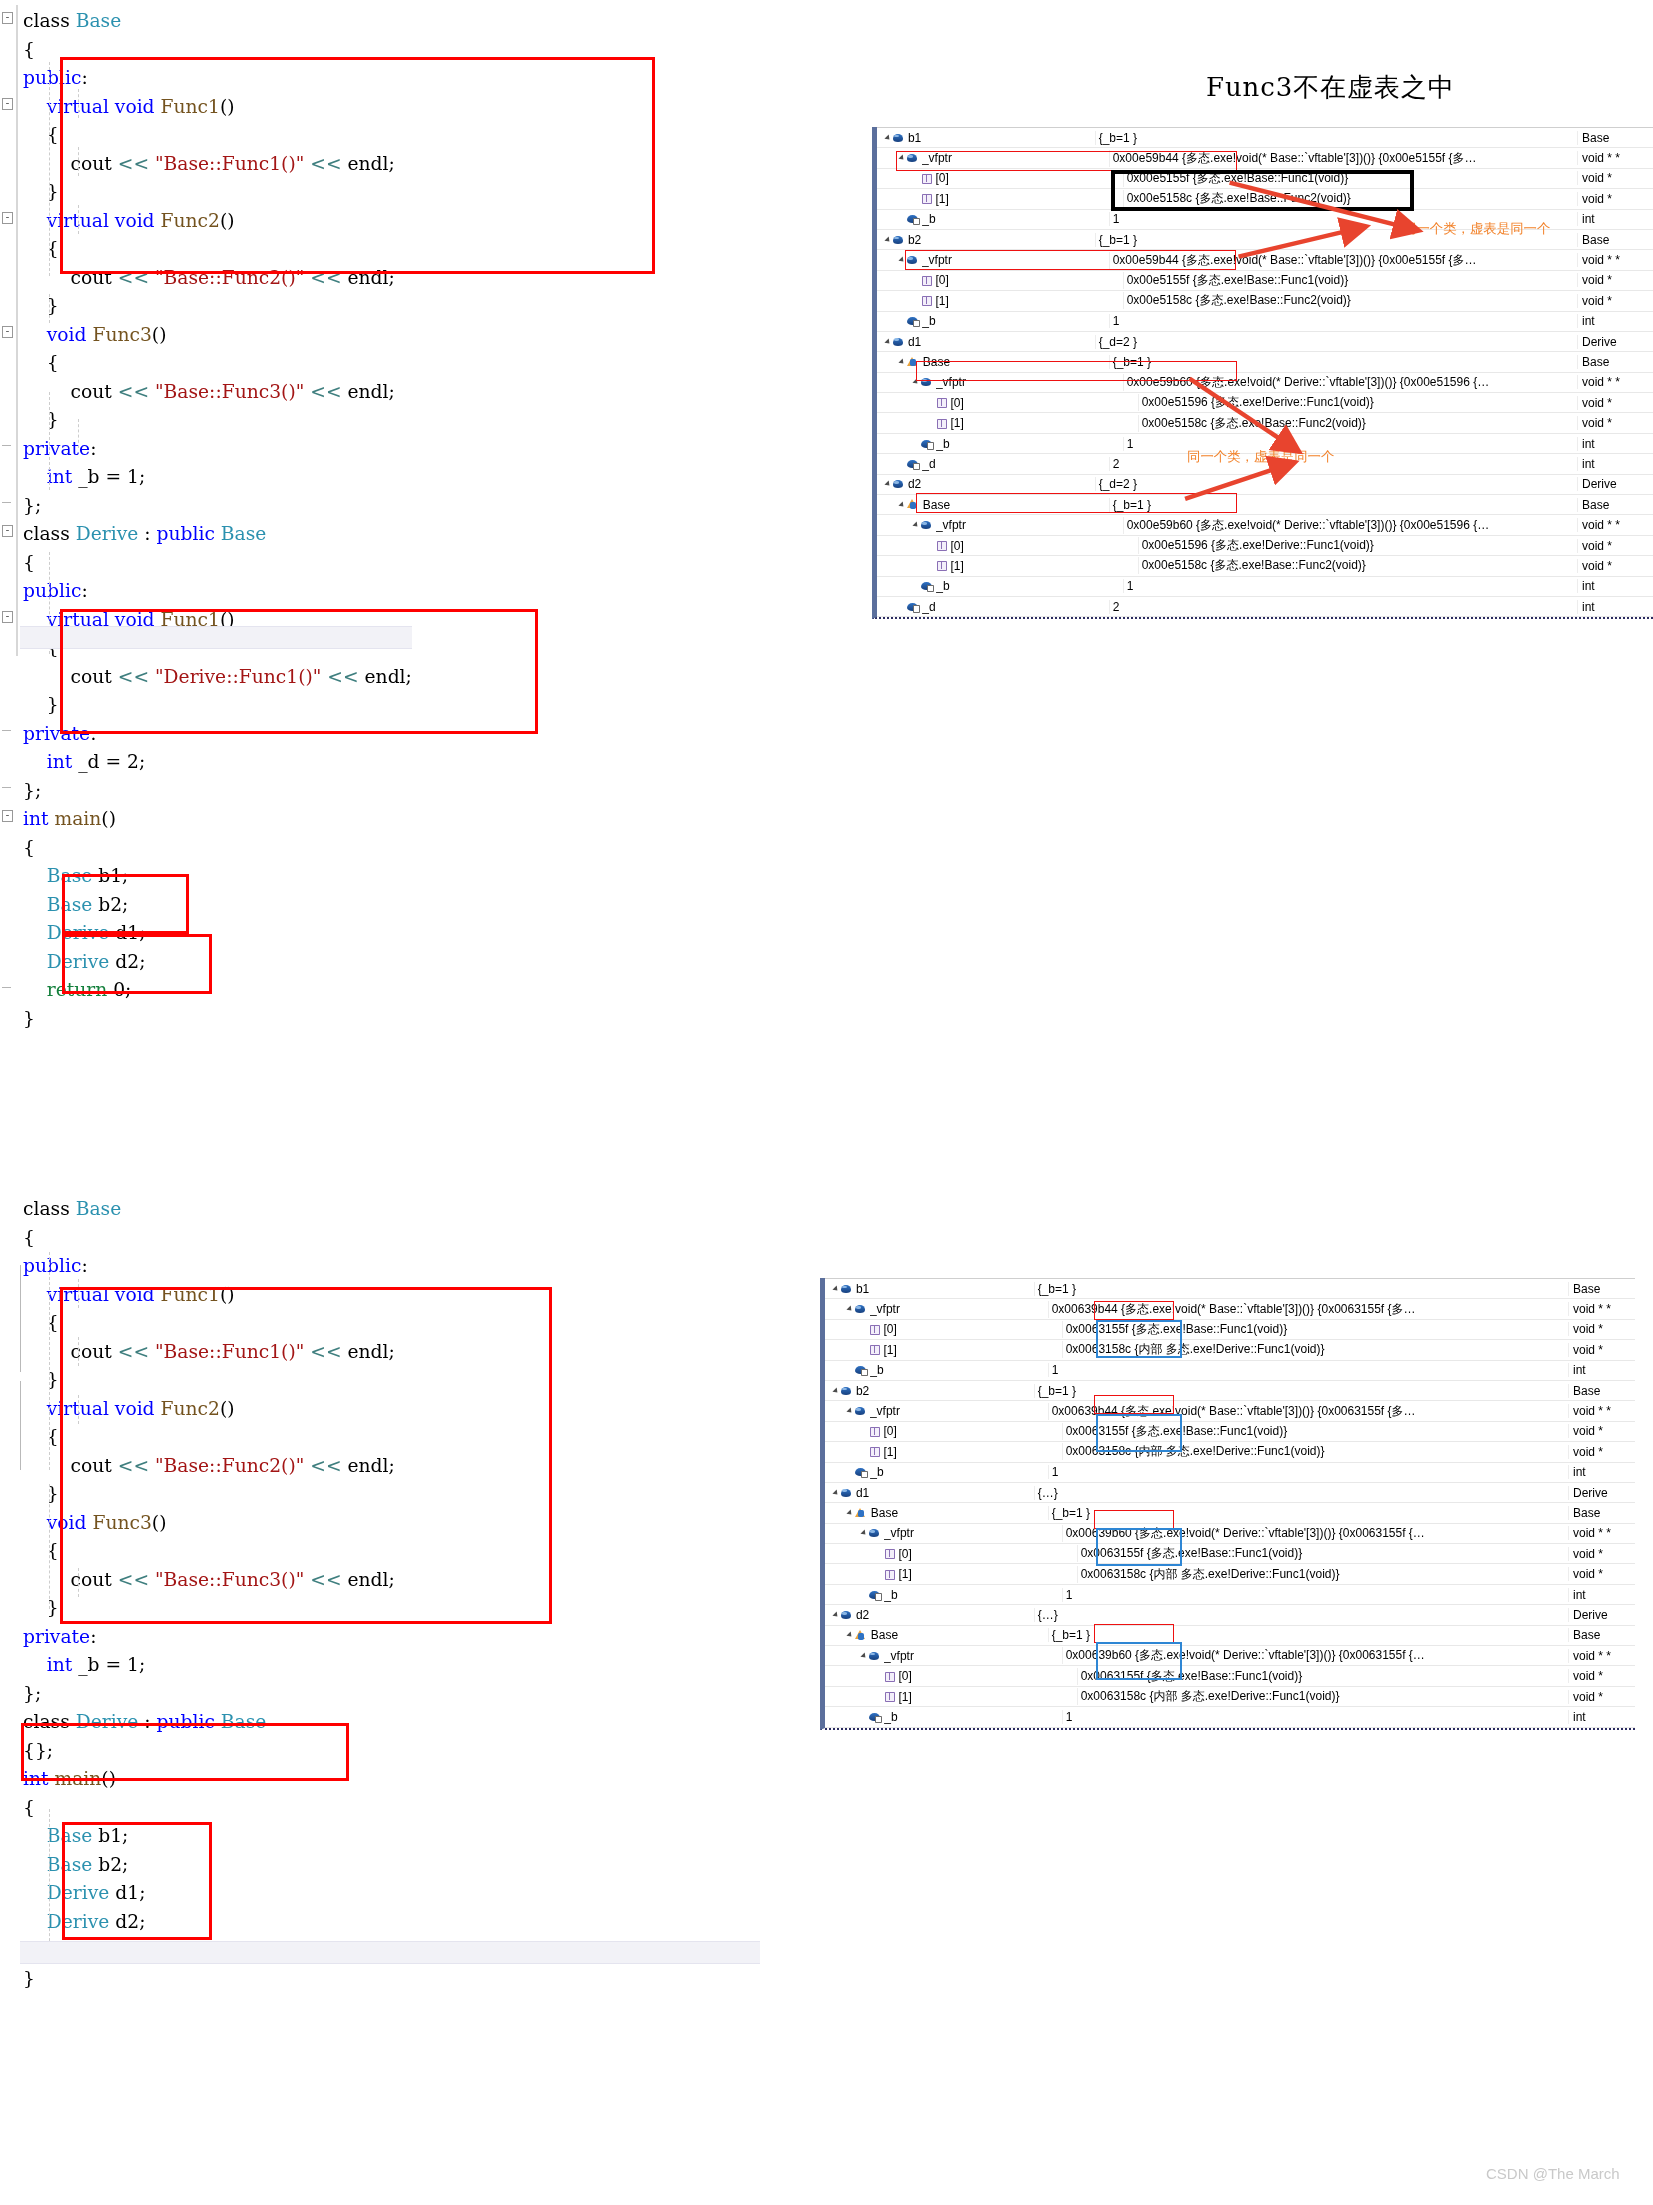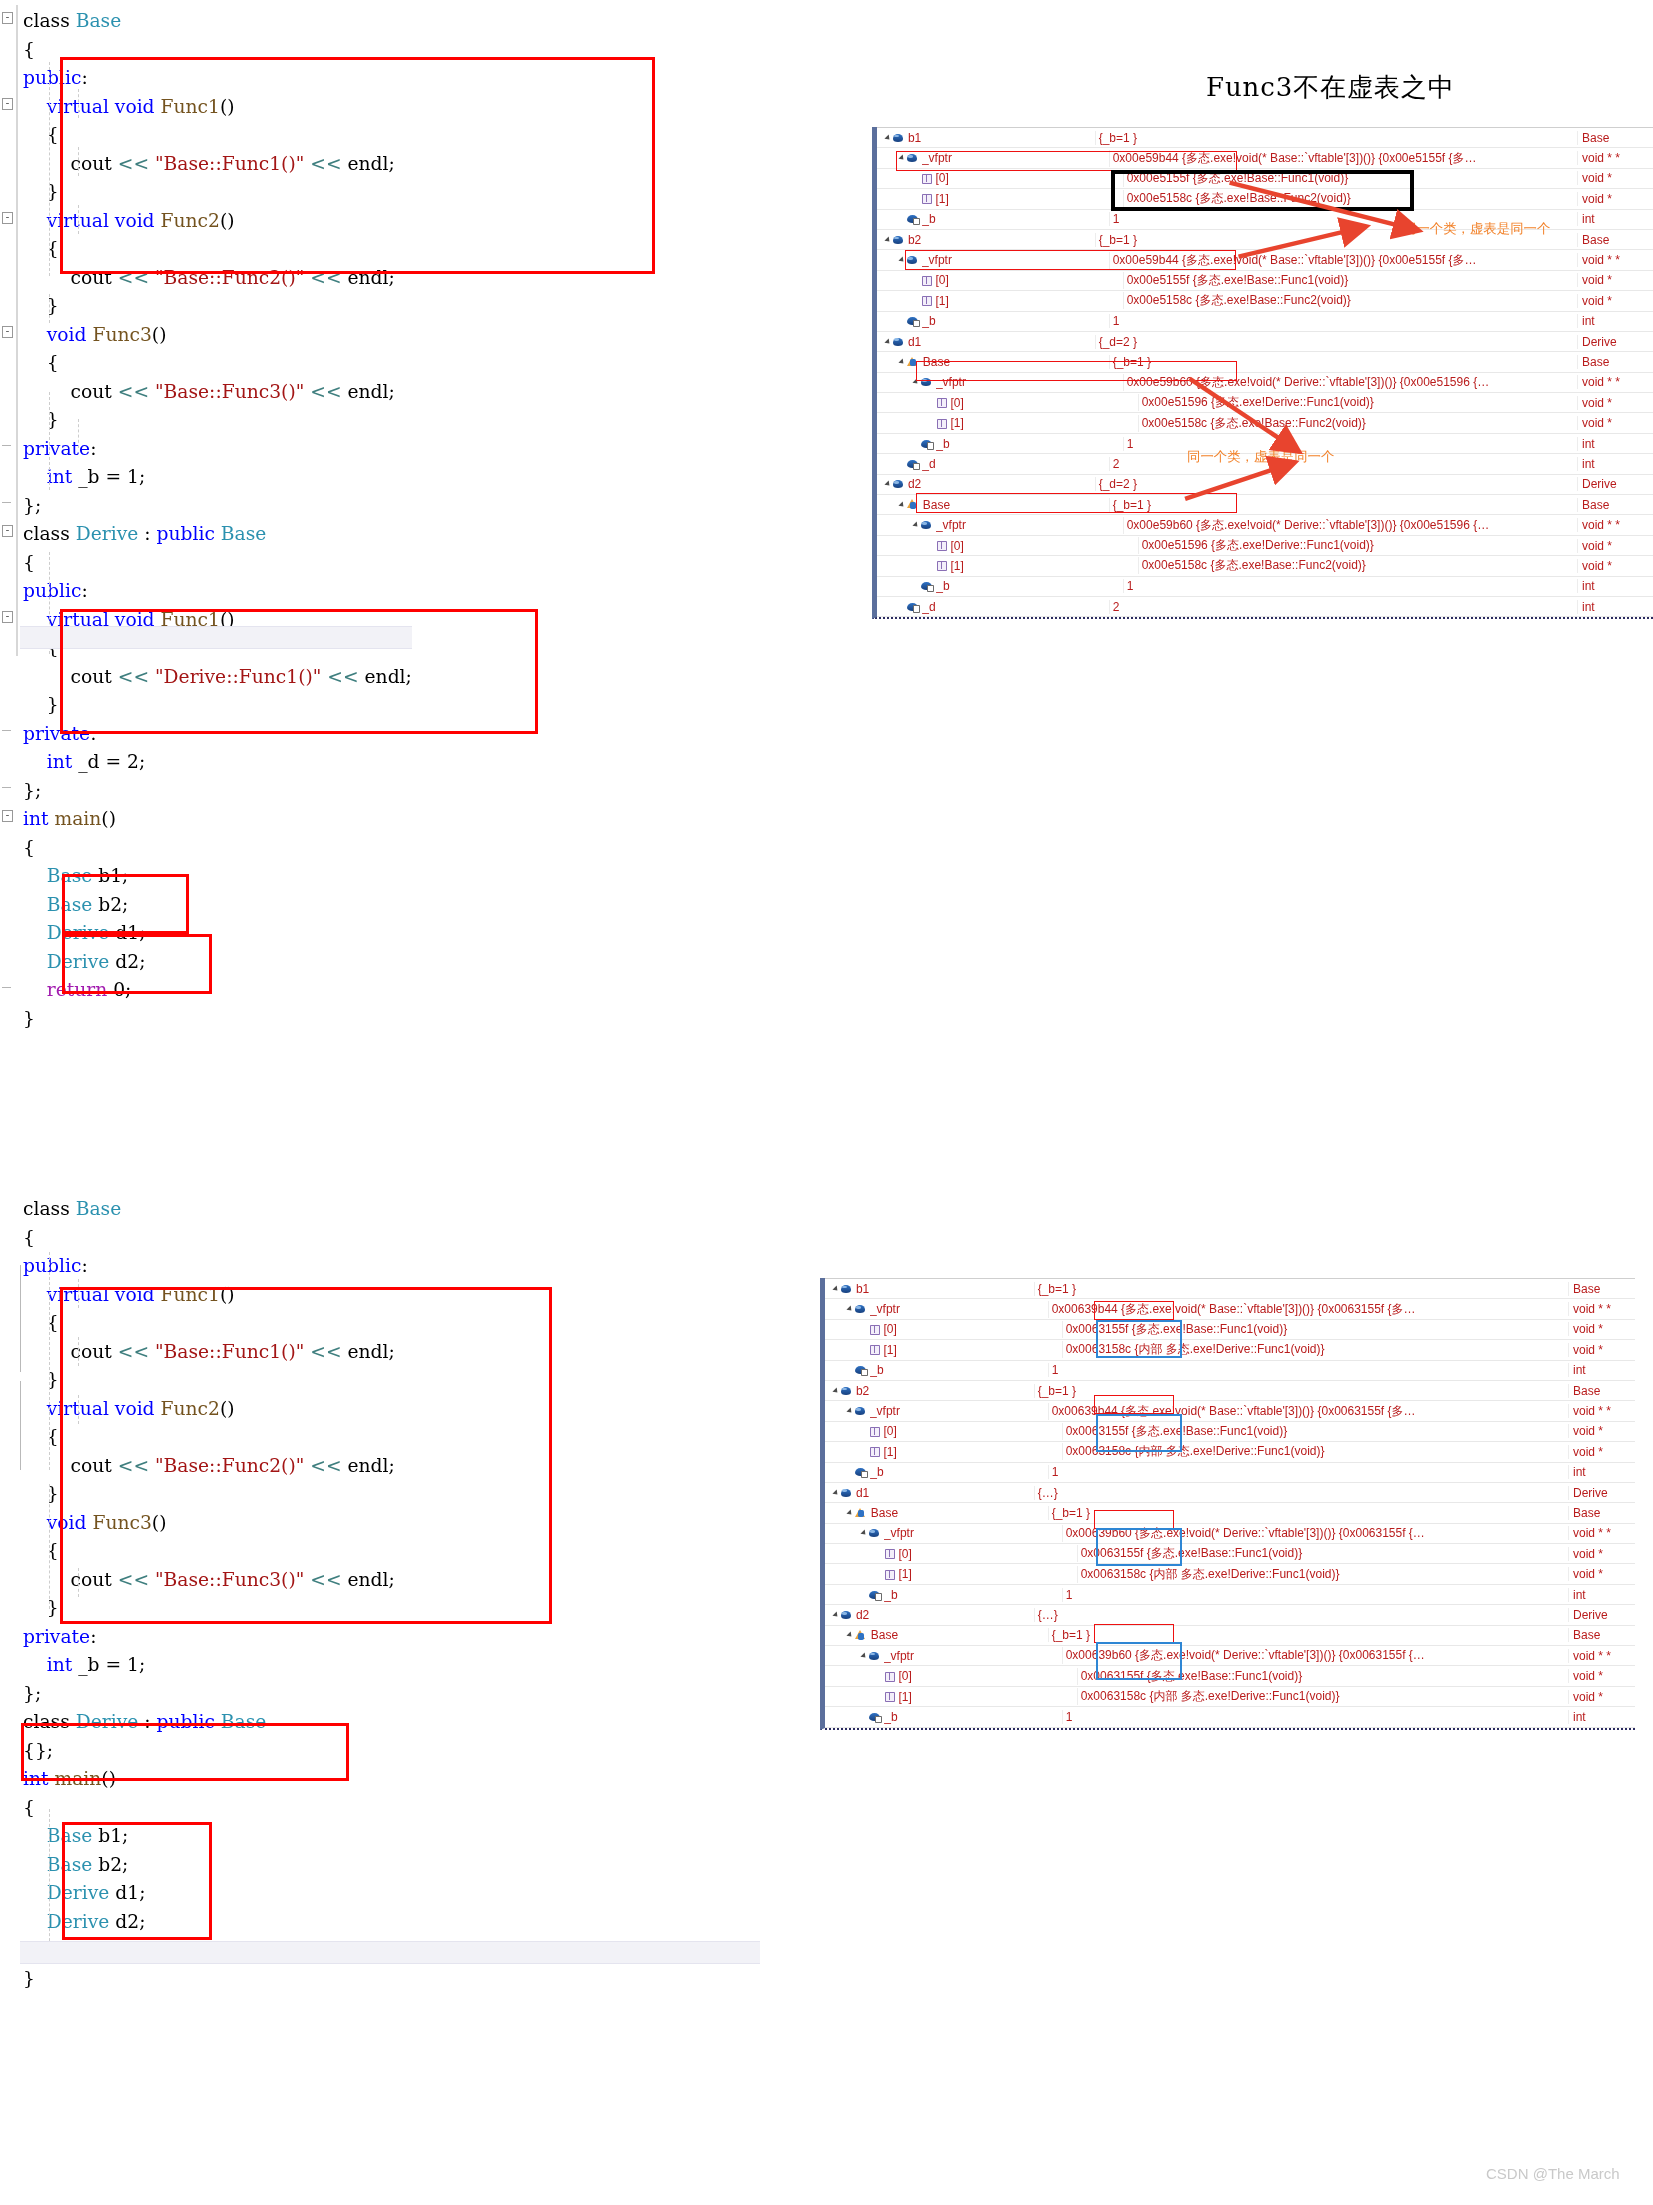--- a/index.html
+++ b/index.html
@@ -14,21 +14,21 @@
   .code{
     font-family:"DejaVu Serif","Liberation Serif",serif;
     font-size:18.7px;line-height:28.5px;white-space:pre;color:#000;
   }
   .code .ln{position:relative;height:28.5px;}
   .kw{color:#0000ff;}
   .type{color:#2b91af;}
   .fn{color:#74531f;}
   .str{color:#a31515;}
   .op{color:#3f7f7f;}
-  .pp{color:#a21caf;}
+  .pp{color:#15803d;}
   .plain{color:#000000;}
   .gutmark{
     position:absolute;left:-21.4px;top:5.3px;width:9.8px;height:9.8px;
     border:0.9px solid #989898;color:#505050;font-size:10.7px;line-height:8px;
     text-align:center;font-family:"DejaVu Sans Mono",monospace;
     background:#fff;
   }
   .gutminus{
     position:absolute;left:-21.4px;top:10.7px;width:9.8px;height:0;
     border-top:0.9px solid #b4b4b4;
@@ -57,21 +57,21 @@
   .watch{
     position:absolute;background:#ffffff;
     border-left:5.3px solid #5b6f9c;
     box-sizing:border-box;
   }
   .watch.bottomdots{border-bottom:2.7px dotted #2b2b60;}
   .wrow{
     position:relative;height:19.4px;
     border-bottom:0.9px solid #e8e8e8;
     display:flex;align-items:center;
-    font-size:12px;color:#b91c1c;white-space:nowrap;
+    font-size:12px;color:#000000;white-space:nowrap;
   }
   .wrow:first-child{border-top:0.9px solid #cfcfcf;}
   .c-name{position:relative;width:209px;flex:0 0 209px;display:flex;align-items:center;overflow:hidden;}
   .c-val{position:relative;flex:1 1 auto;overflow:hidden;border-left:0.9px solid #ededed;padding-left:2.7px;}
   .c-type{position:relative;width:71px;flex:0 0 71px;border-left:0.9px solid #ededed;padding-left:3.6px;overflow:hidden;}
   .w2 .c-name{width:200px;flex:0 0 200px;}
   .w2 .c-val{}
   .w2 .c-type{width:62px;flex:0 0 62px;}
 
   .tri{

